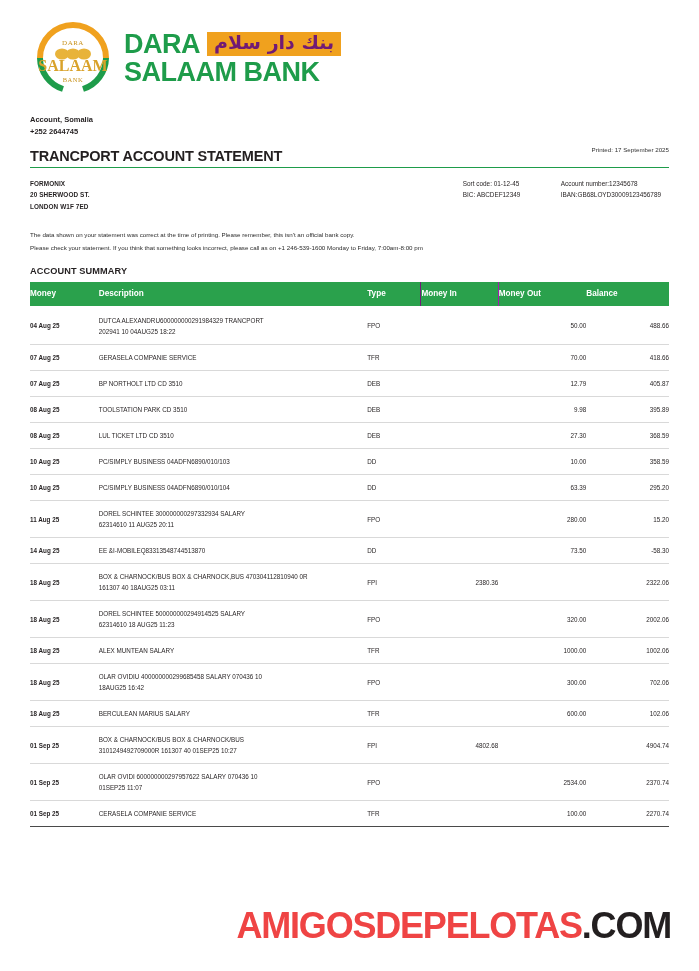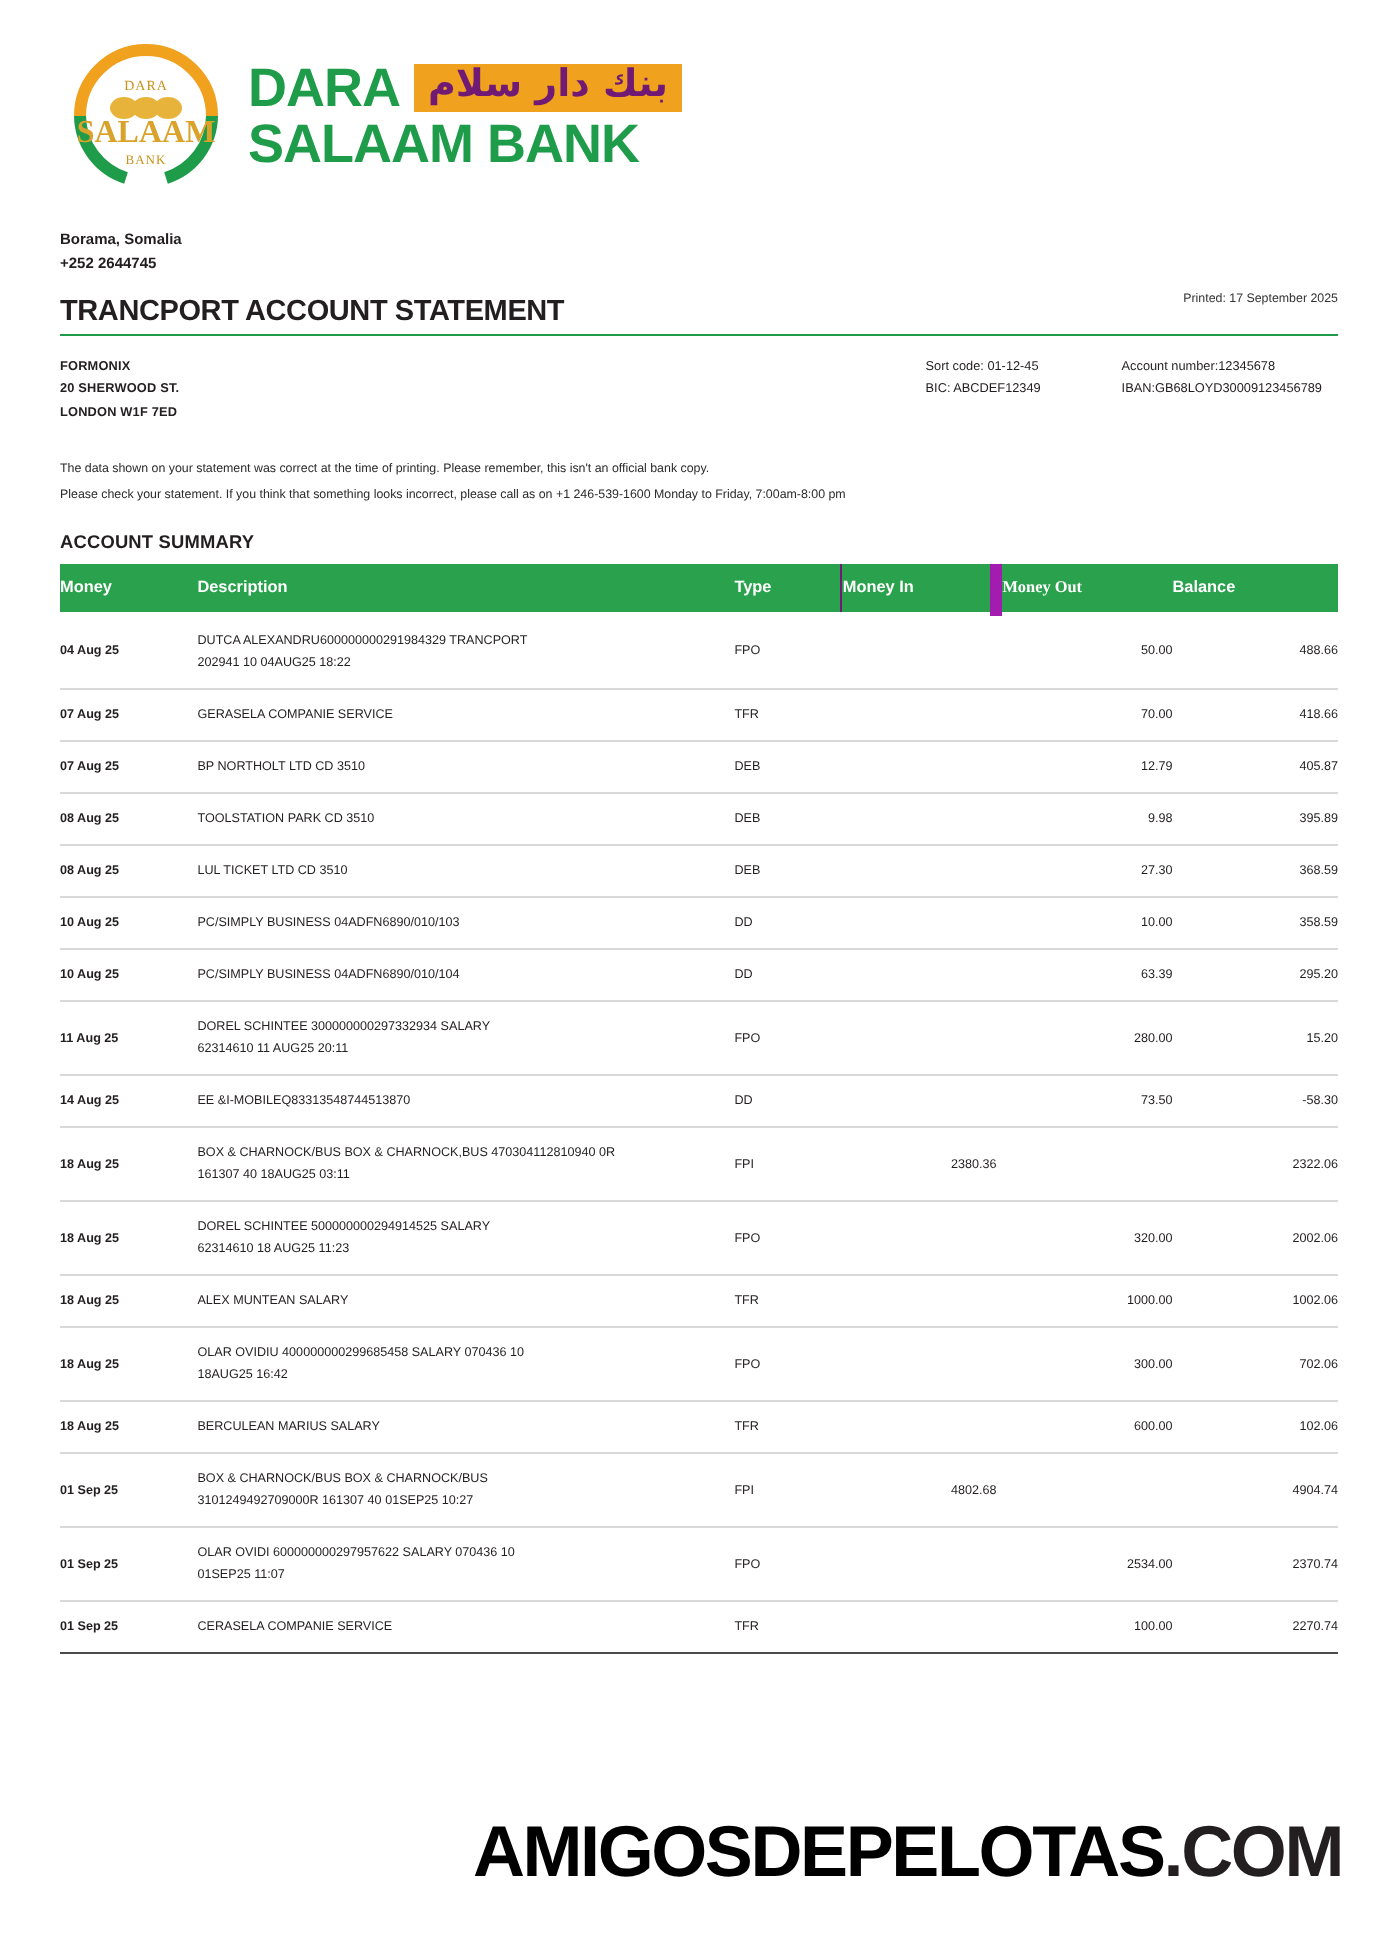--- a/index.html
+++ b/index.html
@@ -60,21 +60,21 @@
   table.stmt { width: 100%; border-collapse: collapse; margin-top: 6px; table-layout: fixed; }
   table.stmt thead th {
     background: #2aa14c; color: #ffffff; font-size: 8.2px; font-weight: bold;
     padding: 7px 0 8px 0; text-align: left; vertical-align: middle;
     border-bottom: 2px solid #ffffff;
   }
   th.c-date  { width: 64px;  padding-left: 4px; }
   th.c-desc  { width: 250px; padding-left: 9px; }
   th.c-type  { width: 50px;  text-align: left; padding-left: 4px; }
   th.c-in    { width: 72px;  text-align: left; padding-left: 8px; border-left: 1px solid #701a75; }
-  th.c-out   { width: 82px;  text-align: left; padding-left: 8px; border-left: 6px solid #a21caf; font-family: Liberation Serif, serif; }
+  th.c-out   { width: 82px;  text-align: left; padding-left: 8px; border-left: 1px solid #a21caf; }
   th.c-bal   { width: 77px;  text-align: right; padding-right: 4px; }
 
   table.stmt tbody td {
     font-size: 6.3px; padding: 7px 0; vertical-align: middle;
     border-bottom: 1px solid #d9d9d9; line-height: 1.75;
   }
   td.t-date { font-weight: bold; padding-left: 4px; }
   td.t-desc { padding-left: 9px; padding-right: 6px; }
   td.t-type { padding-left: 6px; }
   td.t-in   { text-align: right; padding-right: 14px; }
@@ -83,21 +83,21 @@
   tbody tr:last-child td { border-bottom: none; }
 
   .table-end { border-top: 1.3px solid #4a4a4a; margin-top: 0; }
 
   
   .watermark {
     position: absolute; left: 0; right: 28px; bottom: 24px;
     text-align: right; font-size: 36px; font-weight: bold;
     letter-spacing: -1.2px; font-family: "Liberation Sans", sans-serif;
   }
-  .wm-a { color: #000000; }
+  .wm-a { color: #ef4444; }
   .wm-b { color: #231f20; }
 </style>
 </head>
 <body>
 
 <div class="page">
 
   <div class="logo-row">
     <div class="logo-mark">
       <svg width="86" height="76" viewBox="0 0 86 76" xmlns="http://www.w3.org/2000/svg">
@@ -116,21 +116,21 @@
     <div class="logo-words">
       <div class="logo-line1">
         <span class="word-dara">DARA</span>
         <span class="arabic-box">بنك دار سلام</span>
       </div>
       <span class="word-salaam">SALAAM BANK</span>
     </div>
   </div>
 
   <div class="bank-addr">
-    <div>Borama, Somalia</div>
+    <div>Account, Somalia</div>
     <div>+252 2644745</div>
   </div>
 
   <div class="title-wrap">
     <div class="stmt-title">TRANCPORT ACCOUNT STATEMENT</div>
     <div class="printed">Printed: 17 September 2025</div>
     <div class="title-rule"></div>
   </div>
 
   <div class="details">

